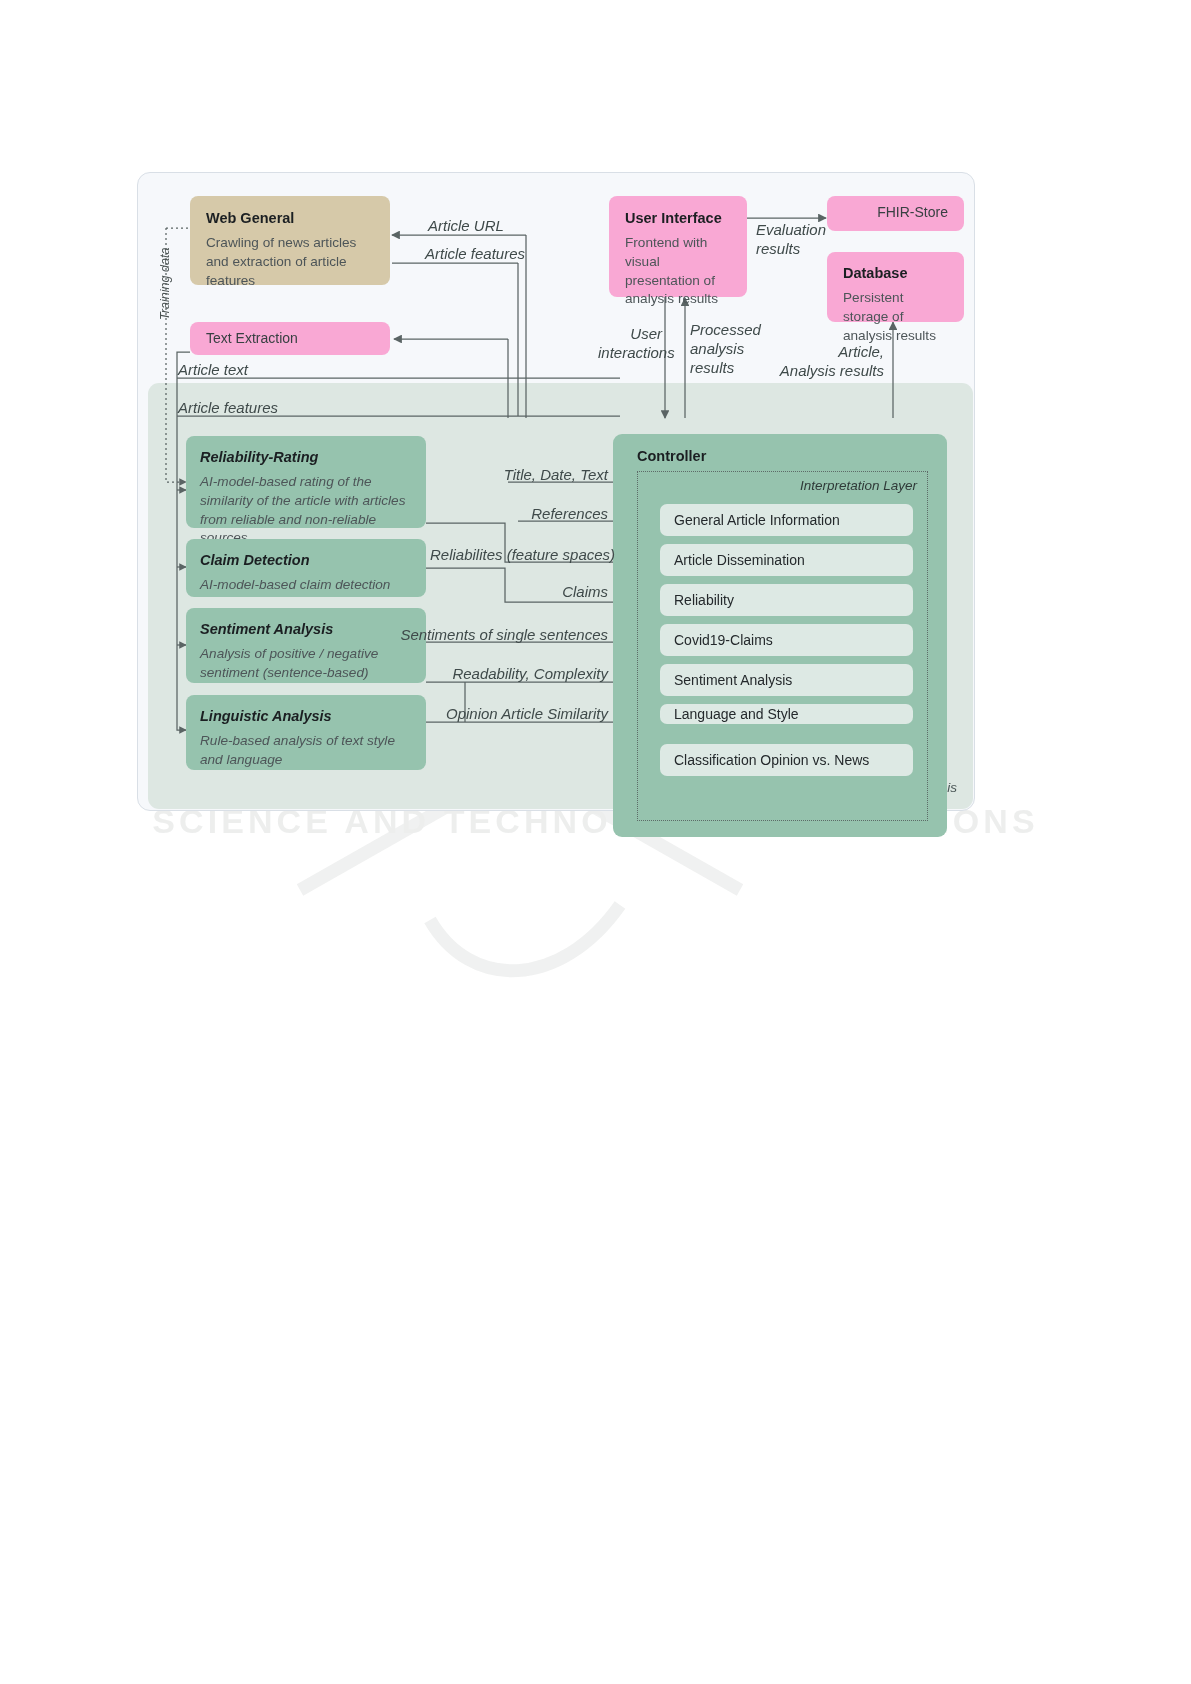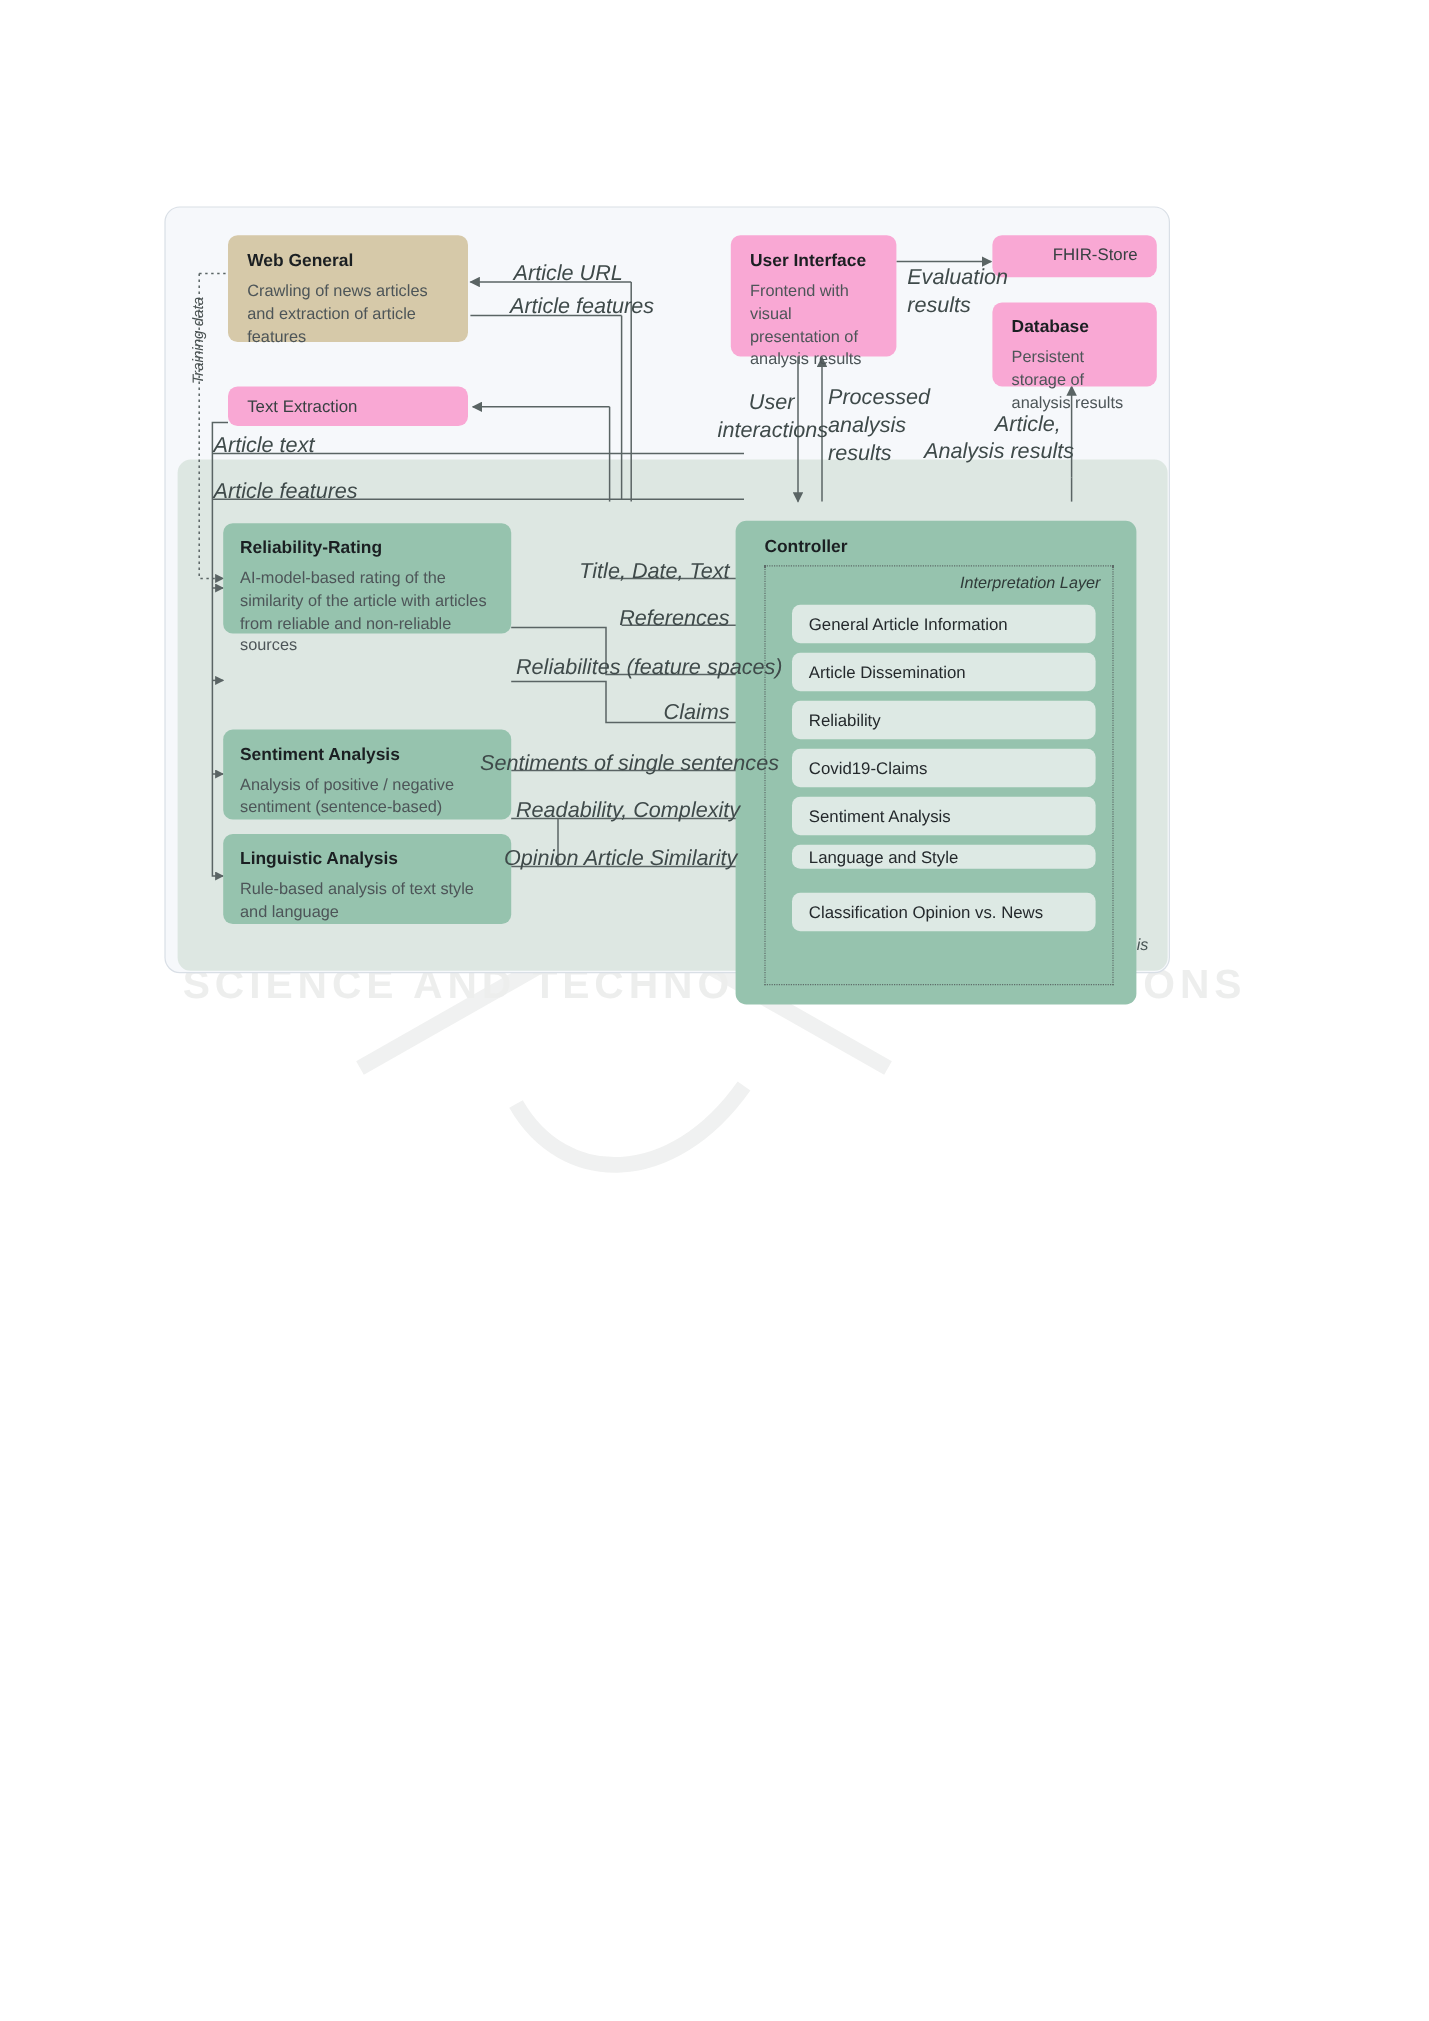--- a/index.html
+++ b/index.html
@@ -40,21 +40,21 @@
   
   .node{position:absolute;border-radius:8px;box-sizing:border-box;}
   .node .title{
     font-weight:700;font-size:14.5px;color:#1b1f22;line-height:1.25;
   }
   .node .desc{
     font-size:13.6px;color:#4d5558;line-height:1.38;margin-top:7px;
   }
   .tan{background:#d6c9a9;}
   .blue{background:#f9a8d4;}
-  .green{background:#96c3ae;}
+  .green{background:#96c3ae;font-style:italic;}
   .pill{
     background:#dde9e4;border-radius:7px;position:absolute;
     font-size:14px;color:#24292c;display:flex;align-items:center;
     padding-left:14px;box-sizing:border-box;
   }
 
   .controller{
     position:absolute;left:613px;top:398px;width:334px;height:403px;
     background:#96c3ae;border-radius:9px;box-sizing:border-box;margin-top:36px;
   }
@@ -64,21 +64,21 @@
   .interp{
     position:absolute;left:24px;top:37px;width:291px;height:350px;
     border:1.6px dotted #5d6b68;box-sizing:border-box;
   }
   .interp .ilabel{
     position:absolute;right:10px;top:6px;font-style:italic;font-size:13.5px;color:#2f3a38;
   }
 
   
   .elabel{
-    position:absolute;font-style:italic;font-size:18px;color:#3f4a4a;
+    position:absolute;font-style:italic;font-size:15px;color:#3f4a4a;
     line-height:1.28;white-space:pre;
   }
   .elabel.r{text-align:right;}
   .vlabel{
     position:absolute;font-style:italic;font-size:12.6px;color:#4a5252;
     transform-origin:0 0;transform:rotate(-90deg);white-space:nowrap;
   }
 
   svg.wires{position:absolute;left:0;top:0;width:1191px;height:1684px;overflow:visible;}
 </style>
@@ -184,20 +184,24 @@
   <div class="node blue" style="left:827px;top:252px;width:137px;height:70px;padding:12px 16px;">
     <div class="title">Database</div>
     <div class="desc">Persistent storage of analysis results</div>
   </div>
 
   <div class="node green" style="left:186px;top:436px;width:240px;height:92px;padding:12px 14px;">
     <div class="title">Reliability-Rating</div>
     <div class="desc">AI-model-based rating of the similarity of the article with articles from reliable and non-reliable sources</div>
   </div>
 
+  <div class="node green" style="left:186px;top:539px;width:240px;height:58px;padding:12px 14px;">
+    <div class="title">Claim Detection</div>
+    <div class="desc">AI-model-based claim detection</div>
+  </div>
 
   <div class="node green" style="left:186px;top:608px;width:240px;height:75px;padding:12px 14px;">
     <div class="title">Sentiment Analysis</div>
     <div class="desc">Analysis of positive / negative sentiment (sentence-based)</div>
   </div>
 
   <div class="node green" style="left:186px;top:695px;width:240px;height:75px;padding:12px 14px;">
     <div class="title">Linguistic Analysis</div>
     <div class="desc">Rule-based analysis of text style and language</div>
   </div>

